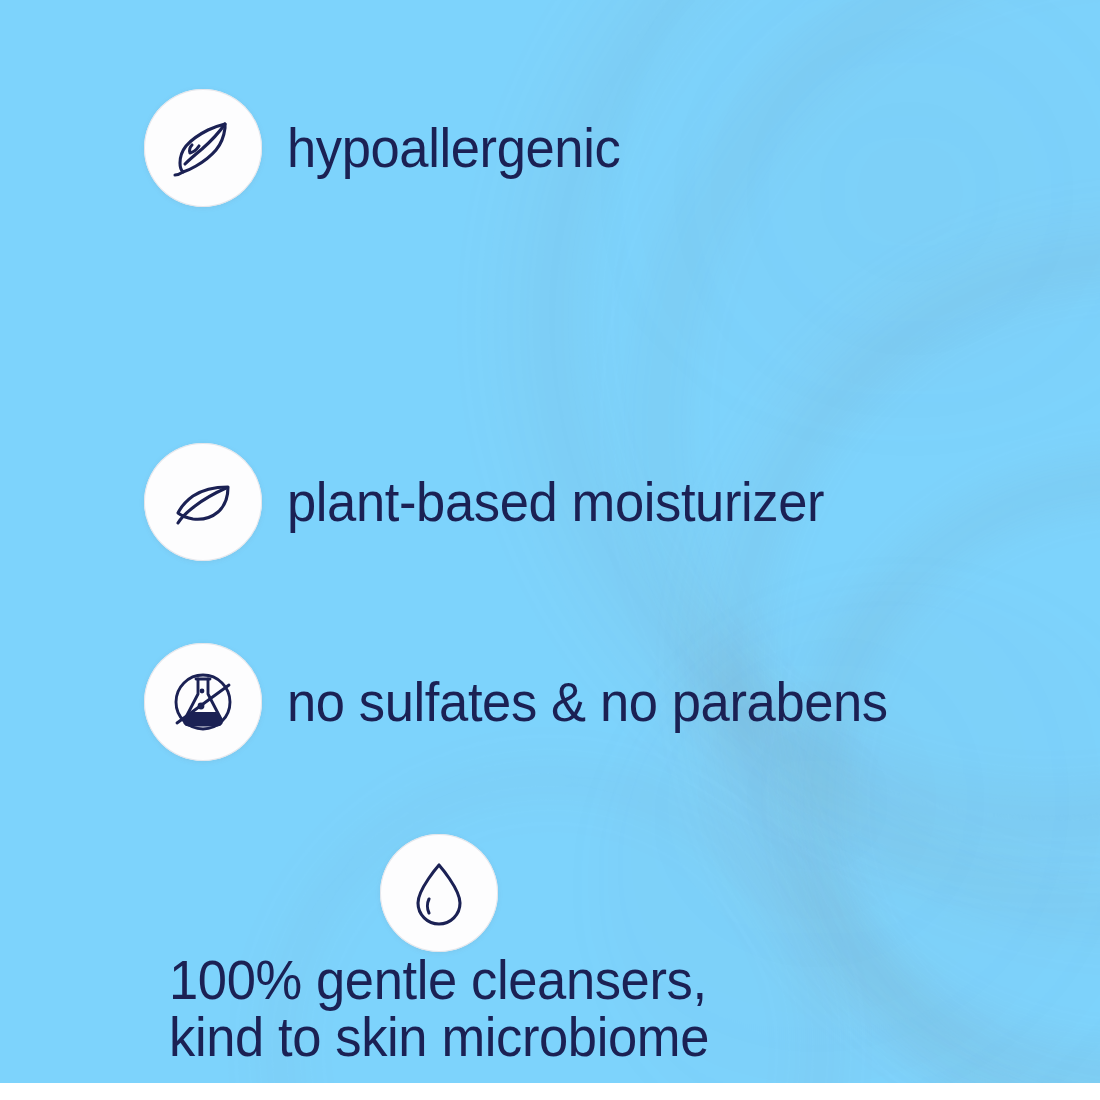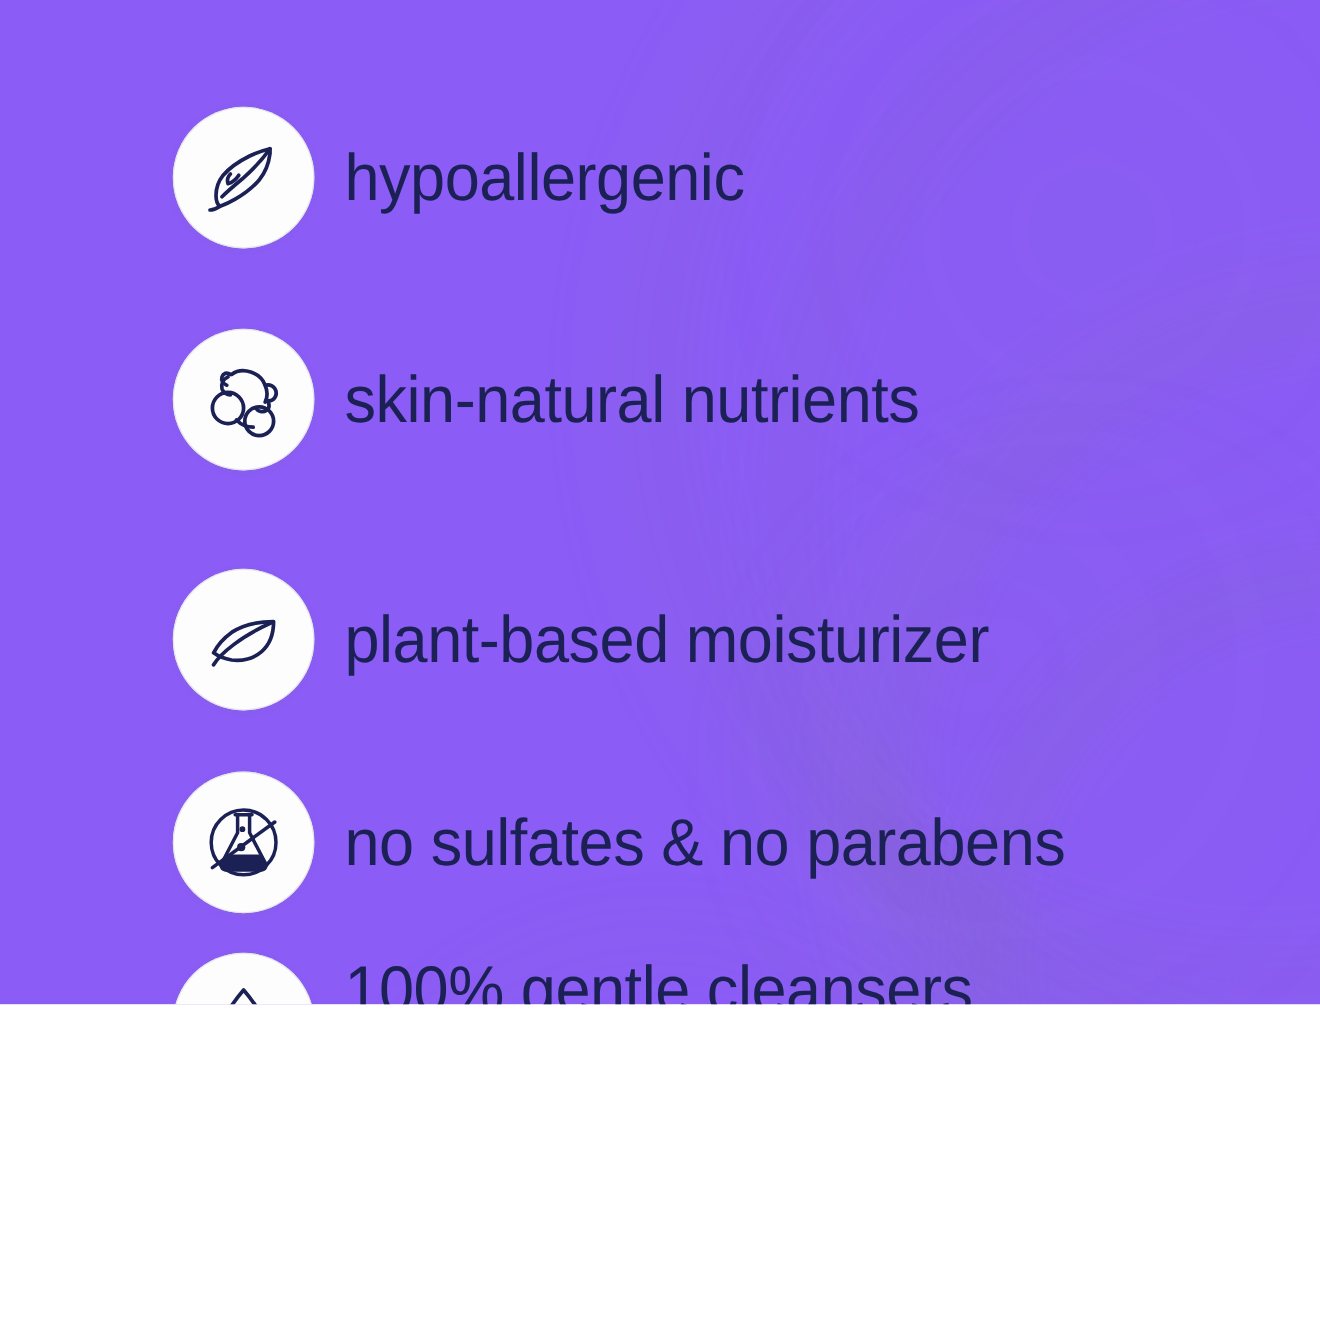--- a/index.html
+++ b/index.html
@@ -7,22 +7,22 @@
     padding: 0;
     background: #ffffff;
   }
   body {
     font-family: "Liberation Sans", "DejaVu Sans", sans-serif;
   }
 
   #canvas {
     position: relative;
     width: 1100px;
-    height: 837px;
-    background: #8b5cf6;
+    height: 1083px;
+    background: #7dd3fc;
     overflow: hidden;
   }
 
   
   .bg-layer {
     position: absolute;
     inset: 0;
     pointer-events: none;
   }
   .swoosh {
@@ -164,23 +164,23 @@
     transform: scaleX(0.955);
     transform-origin: left center;
   }
   .feature-text.two-line {
     line-height: 1.03;
   }
 
   
   .row-1 { top: 89px;  }
   .row-2 { top: 274px; }
-  .row-3 { top: 474px; text-align: right; }
+  .row-3 { top: 443px; text-align: right; }
   .row-4 { top: 643px; text-align: right; }
-  .row-5 { top: 794px; }
+  .row-5 { top: 834px; flex-direction: column; }
 </style>
 </head>
 <body>
 
 <div id="canvas">
 
   <div class="bg-layer">
     <div class="swoosh swoosh-a"></div>
     <div class="swoosh swoosh-b"></div>
     <div class="swoosh swoosh-c"></div>
@@ -200,36 +200,20 @@
                    C16 40 14 46 14 52 C14 56 15 59 17 61
                    C20 60 25 58 30 55 C37 51 44 46 50 39
                    C55 33 58 25 59 17 Z"></path>
           <path d="M26 34 C24 36 23 39 24 42 C28 41 31 38 33 35"></path>
           <path d="M17 61 C14 63 11 64 9 64"></path>
         </svg>
       </div>
       <div class="feature-text">hypoallergenic</div>
     </div>
 
-    <div class="feature-row row-2">
-      <div class="icon-badge">
-        <svg width="74" height="74" viewBox="0 0 74 74" fill="none" stroke="#1b2154" stroke-width="3.1" stroke-linecap="round" stroke-linejoin="round">
-          <path d="M27 16 C31 13 37 12 43 14 C49 16 53 20 55 25
-                   C57 30 57 35 55 39"></path>
-          <path d="M24 18 C20 20 18 24 19 28 C20 31 23 33 26 33"></path>
-          <path d="M26 16 C23 14 20 15 19 18 C18 21 20 24 23 25"></path>
-          <path d="M55 25 C59 24 63 26 64 30 C65 34 62 38 58 38"></path>
-          <path d="M56 37 C59 40 59 44 56 46 C53 48 49 47 47 44"></path>
-          <circle cx="24" cy="44" r="13"></circle>
-          <circle cx="50" cy="55" r="12"></circle>
-          <path d="M31 54 C35 58 40 60 45 60"></path>
-        </svg>
-      </div>
-      <div class="feature-text">skin-natural nutrients</div>
-    </div>
 
     <div class="feature-row row-3">
       <div class="icon-badge">
         <svg width="76" height="76" viewBox="0 0 76 76" fill="none" stroke="#1b2154" stroke-width="3.1" stroke-linecap="round" stroke-linejoin="round">
           <path d="M63 23 C63 33 60 42 53 48 C46 54 37 56 28 55
                    C22 54 17 52 13 49 C16 43 21 37 28 32
                    C37 26 49 23 63 23 Z"></path>
           <path d="M61 24 C50 29 39 35 30 42 C22 48 16 54 13 59"></path>
         </svg>
       </div>

